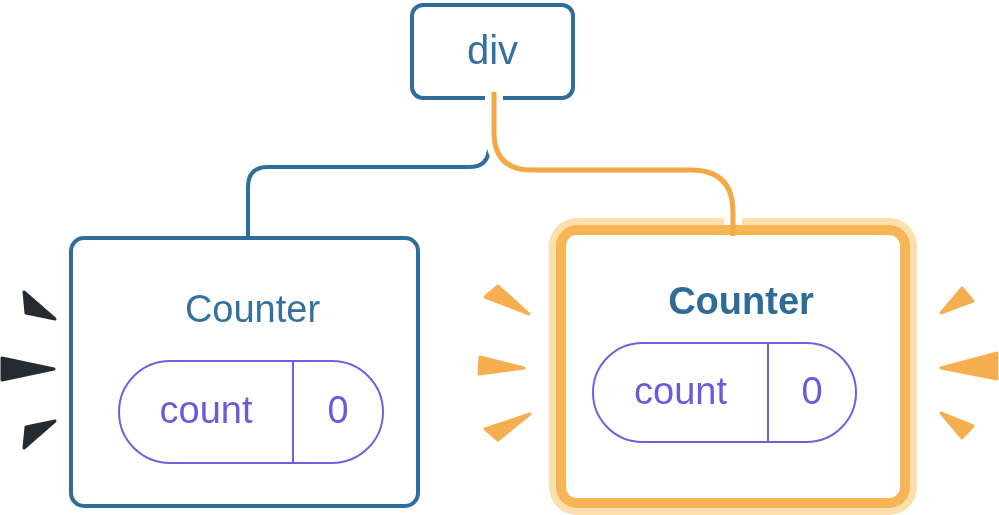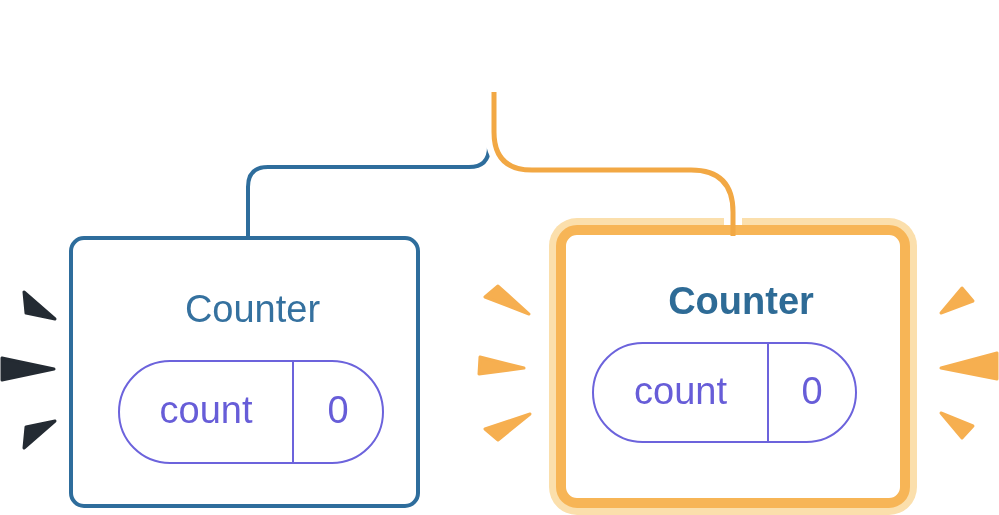--- a/index.html
+++ b/index.html
@@ -70,20 +70,23 @@
       <polygon points="498,440 485,429 530,414"></polygon>
     </g>
 
     <g fill="#F6AF50" stroke="#F6AF50" stroke-width="3" stroke-linejoin="round">
       <polygon points="962,288 973,301 941,313"></polygon>
       <polygon points="997,353 997,379 941,368"></polygon>
       <polygon points="962,438 973,426 941,413"></polygon>
     </g>
   </svg>
 
+  <div class="root-node">
+    <span class="label">div</span>
+  </div>
 
   <div class="card-left">
     <div class="card-title">Counter</div>
     <div class="pill">
       <div class="key">
         <span>count</span>
       </div>
       <div class="val">
         <span>0</span>
       </div>

